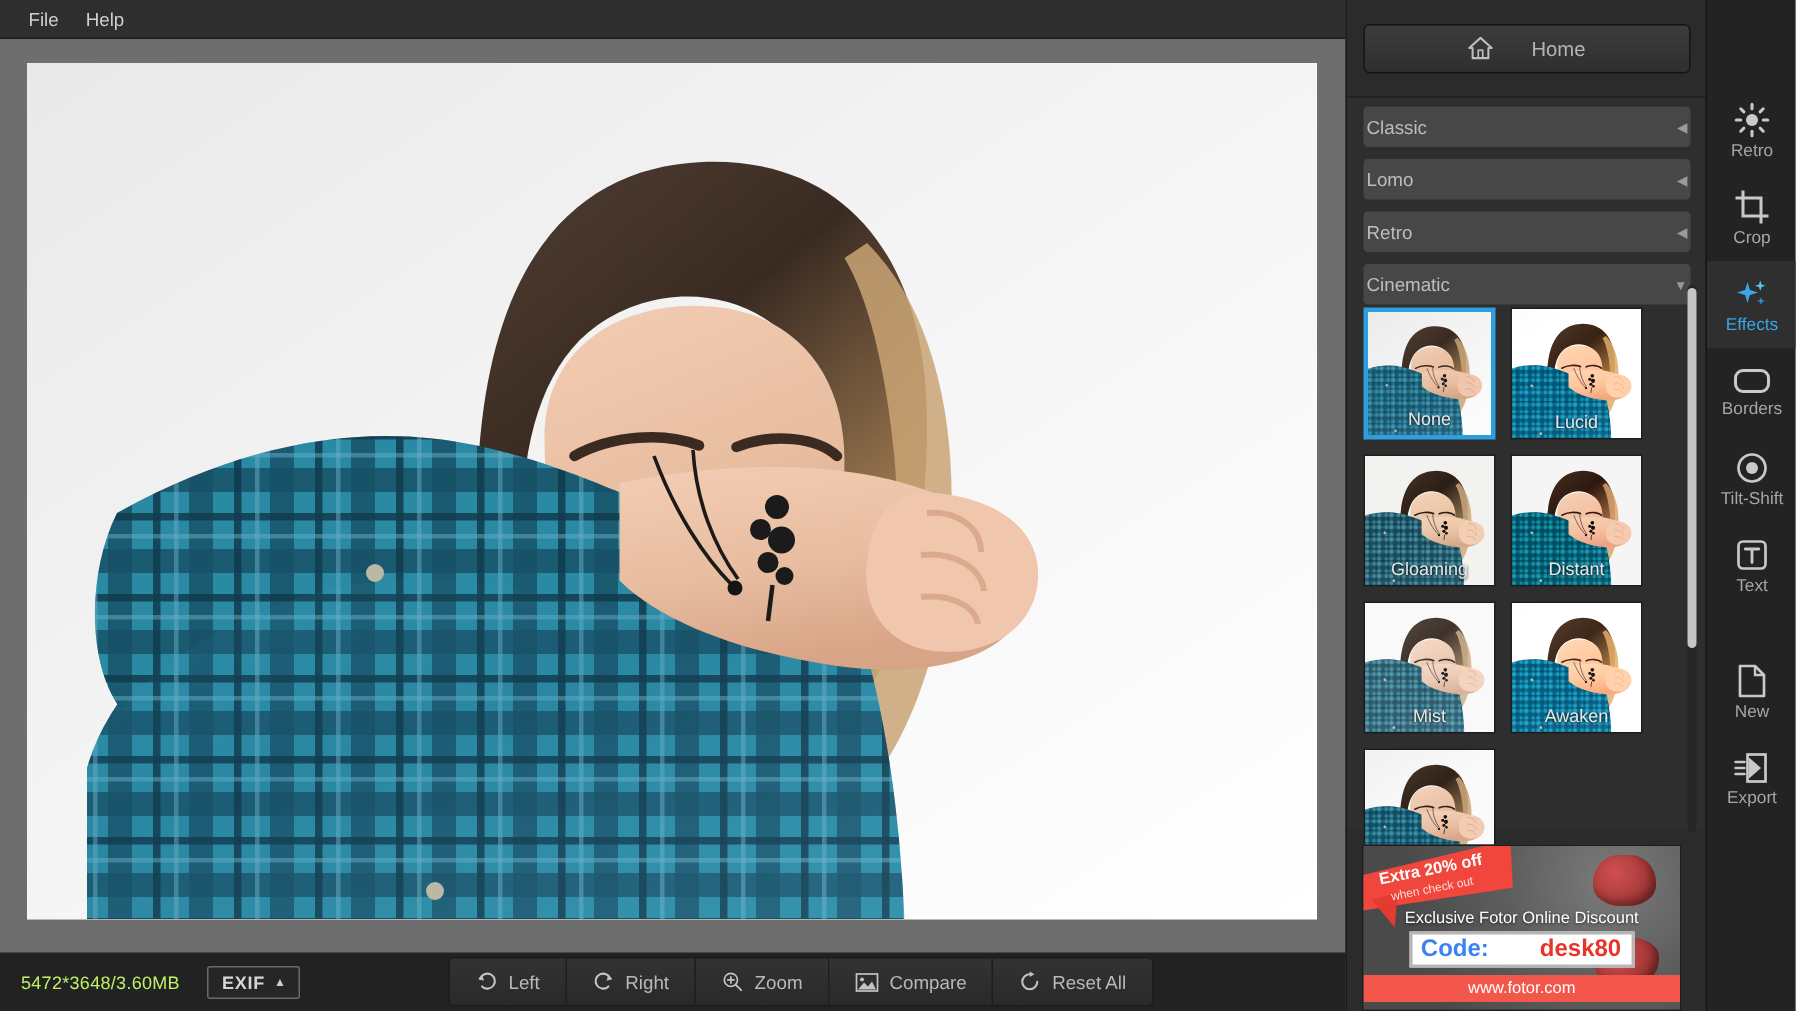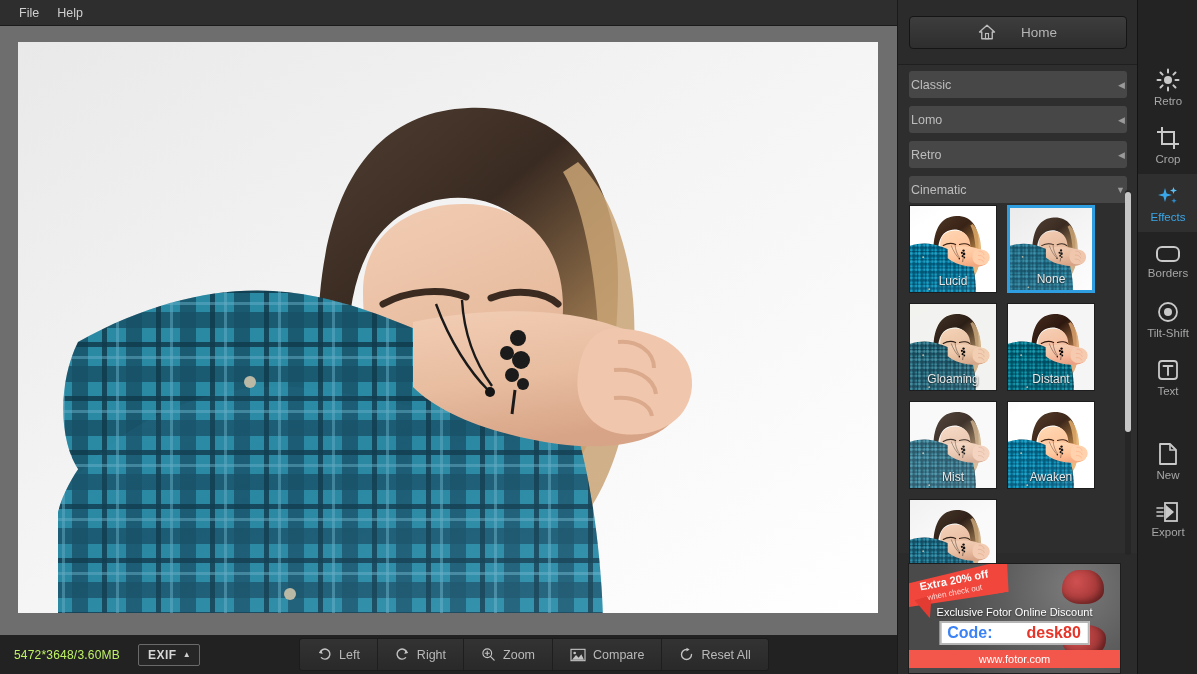--- a/index.html
+++ b/index.html
@@ -363,22 +363,22 @@
         </div>
         <div class="cat-header">
           <span>Cinematic</span>
           <span class="arrow">▼</span>
         </div>
       </div>
     </div>
 
     <div class="thumb-scroll">
       <div class="thumb-grid" id="thumbs">
-          <div class="thumb">
-            <div class="timg"><svg viewBox="0 0 860 571" preserveAspectRatio="xMidYMid slice" width="100%" height="100%" style="filter: saturate(1.25) contrast(1.1) brightness(1.02);">
+          <div class="thumb selected">
+            <div class="timg"><svg viewBox="0 0 860 571" preserveAspectRatio="xMidYMid slice" width="100%" height="100%" style="filter: none;">
         <defs>
           <linearGradient id="bgw" x1="0" y1="0" x2="1" y2="1">
             <stop offset="0%" stop-color="#e9e9e9"></stop>
             <stop offset="45%" stop-color="#f4f4f4"></stop>
             <stop offset="100%" stop-color="#ffffff"></stop>
           </linearGradient>
           <linearGradient id="hair" x1="0.2" y1="0" x2="0.9" y2="1">
             <stop offset="0%" stop-color="#4b3a2e"></stop>
             <stop offset="35%" stop-color="#3a2b22"></stop>
             <stop offset="70%" stop-color="#8a6a47"></stop>
@@ -455,24 +455,24 @@
           <path d="M497,348 L494,372" stroke="#1b1b1b" stroke-width="3"></path>
         </g>
 
         <path d="M418,262 C432,300 452,330 470,348" stroke="#1a1a1a" stroke-width="2.4" fill="none"></path>
         <path d="M444,258 C446,292 458,322 474,344" stroke="#1a1a1a" stroke-width="2.4" fill="none"></path>
         <circle cx="472" cy="350" r="5" fill="#151515"></circle>
 
         <circle cx="232" cy="340" r="6" fill="#b9b9a6"></circle>
         <circle cx="272" cy="552" r="6" fill="#b9b9a6"></circle>
       </svg></div>
-            <div class="tlabel">Lucid</div>
+            <div class="tlabel">None</div>
           </div>
-          <div class="thumb selected">
-            <div class="timg"><svg viewBox="0 0 860 571" preserveAspectRatio="xMidYMid slice" width="100%" height="100%" style="filter: none;">
+          <div class="thumb">
+            <div class="timg"><svg viewBox="0 0 860 571" preserveAspectRatio="xMidYMid slice" width="100%" height="100%" style="filter: saturate(1.25) contrast(1.1) brightness(1.02);">
         <defs>
           <linearGradient id="bgw" x1="0" y1="0" x2="1" y2="1">
             <stop offset="0%" stop-color="#e9e9e9"></stop>
             <stop offset="45%" stop-color="#f4f4f4"></stop>
             <stop offset="100%" stop-color="#ffffff"></stop>
           </linearGradient>
           <linearGradient id="hair" x1="0.2" y1="0" x2="0.9" y2="1">
             <stop offset="0%" stop-color="#4b3a2e"></stop>
             <stop offset="35%" stop-color="#3a2b22"></stop>
             <stop offset="70%" stop-color="#8a6a47"></stop>
@@ -549,21 +549,21 @@
           <path d="M497,348 L494,372" stroke="#1b1b1b" stroke-width="3"></path>
         </g>
 
         <path d="M418,262 C432,300 452,330 470,348" stroke="#1a1a1a" stroke-width="2.4" fill="none"></path>
         <path d="M444,258 C446,292 458,322 474,344" stroke="#1a1a1a" stroke-width="2.4" fill="none"></path>
         <circle cx="472" cy="350" r="5" fill="#151515"></circle>
 
         <circle cx="232" cy="340" r="6" fill="#b9b9a6"></circle>
         <circle cx="272" cy="552" r="6" fill="#b9b9a6"></circle>
       </svg></div>
-            <div class="tlabel">None</div>
+            <div class="tlabel">Lucid</div>
           </div>
           <div class="thumb">
             <div class="timg"><svg viewBox="0 0 860 571" preserveAspectRatio="xMidYMid slice" width="100%" height="100%" style="filter: saturate(0.85) contrast(1.15) sepia(0.12) brightness(0.95);">
         <defs>
           <linearGradient id="bgw" x1="0" y1="0" x2="1" y2="1">
             <stop offset="0%" stop-color="#e9e9e9"></stop>
             <stop offset="45%" stop-color="#f4f4f4"></stop>
             <stop offset="100%" stop-color="#ffffff"></stop>
           </linearGradient>
           <linearGradient id="hair" x1="0.2" y1="0" x2="0.9" y2="1">

